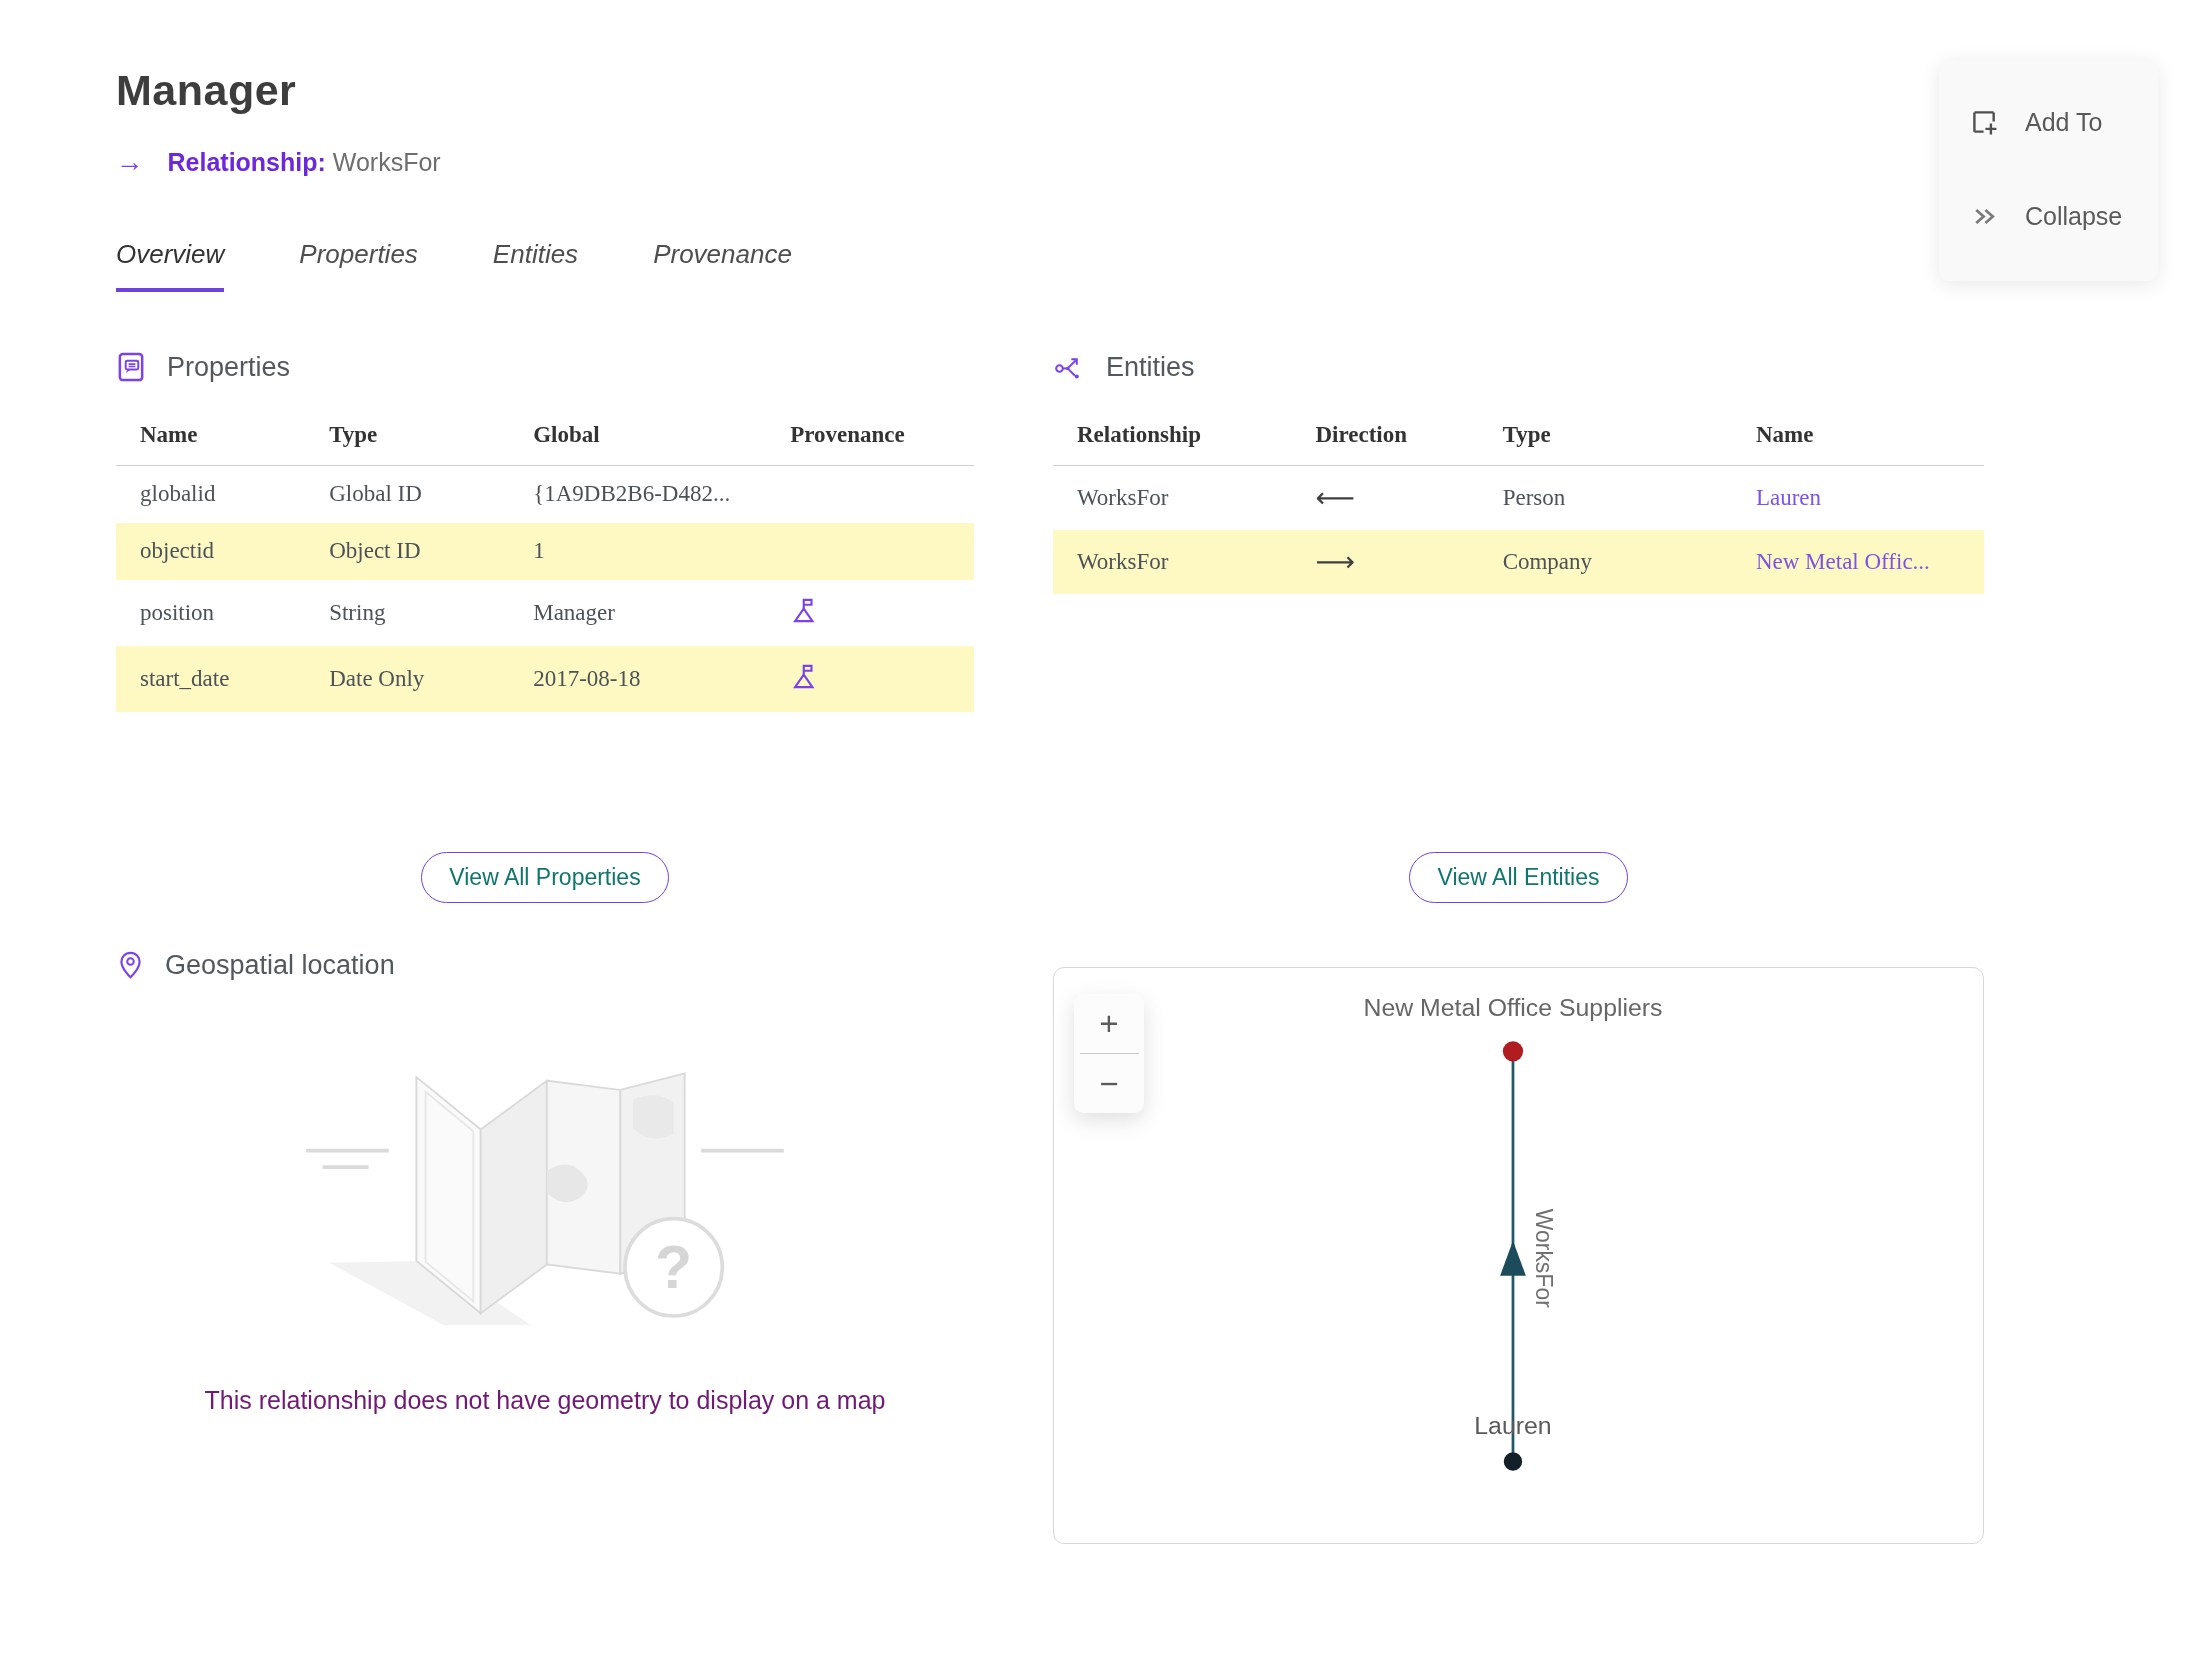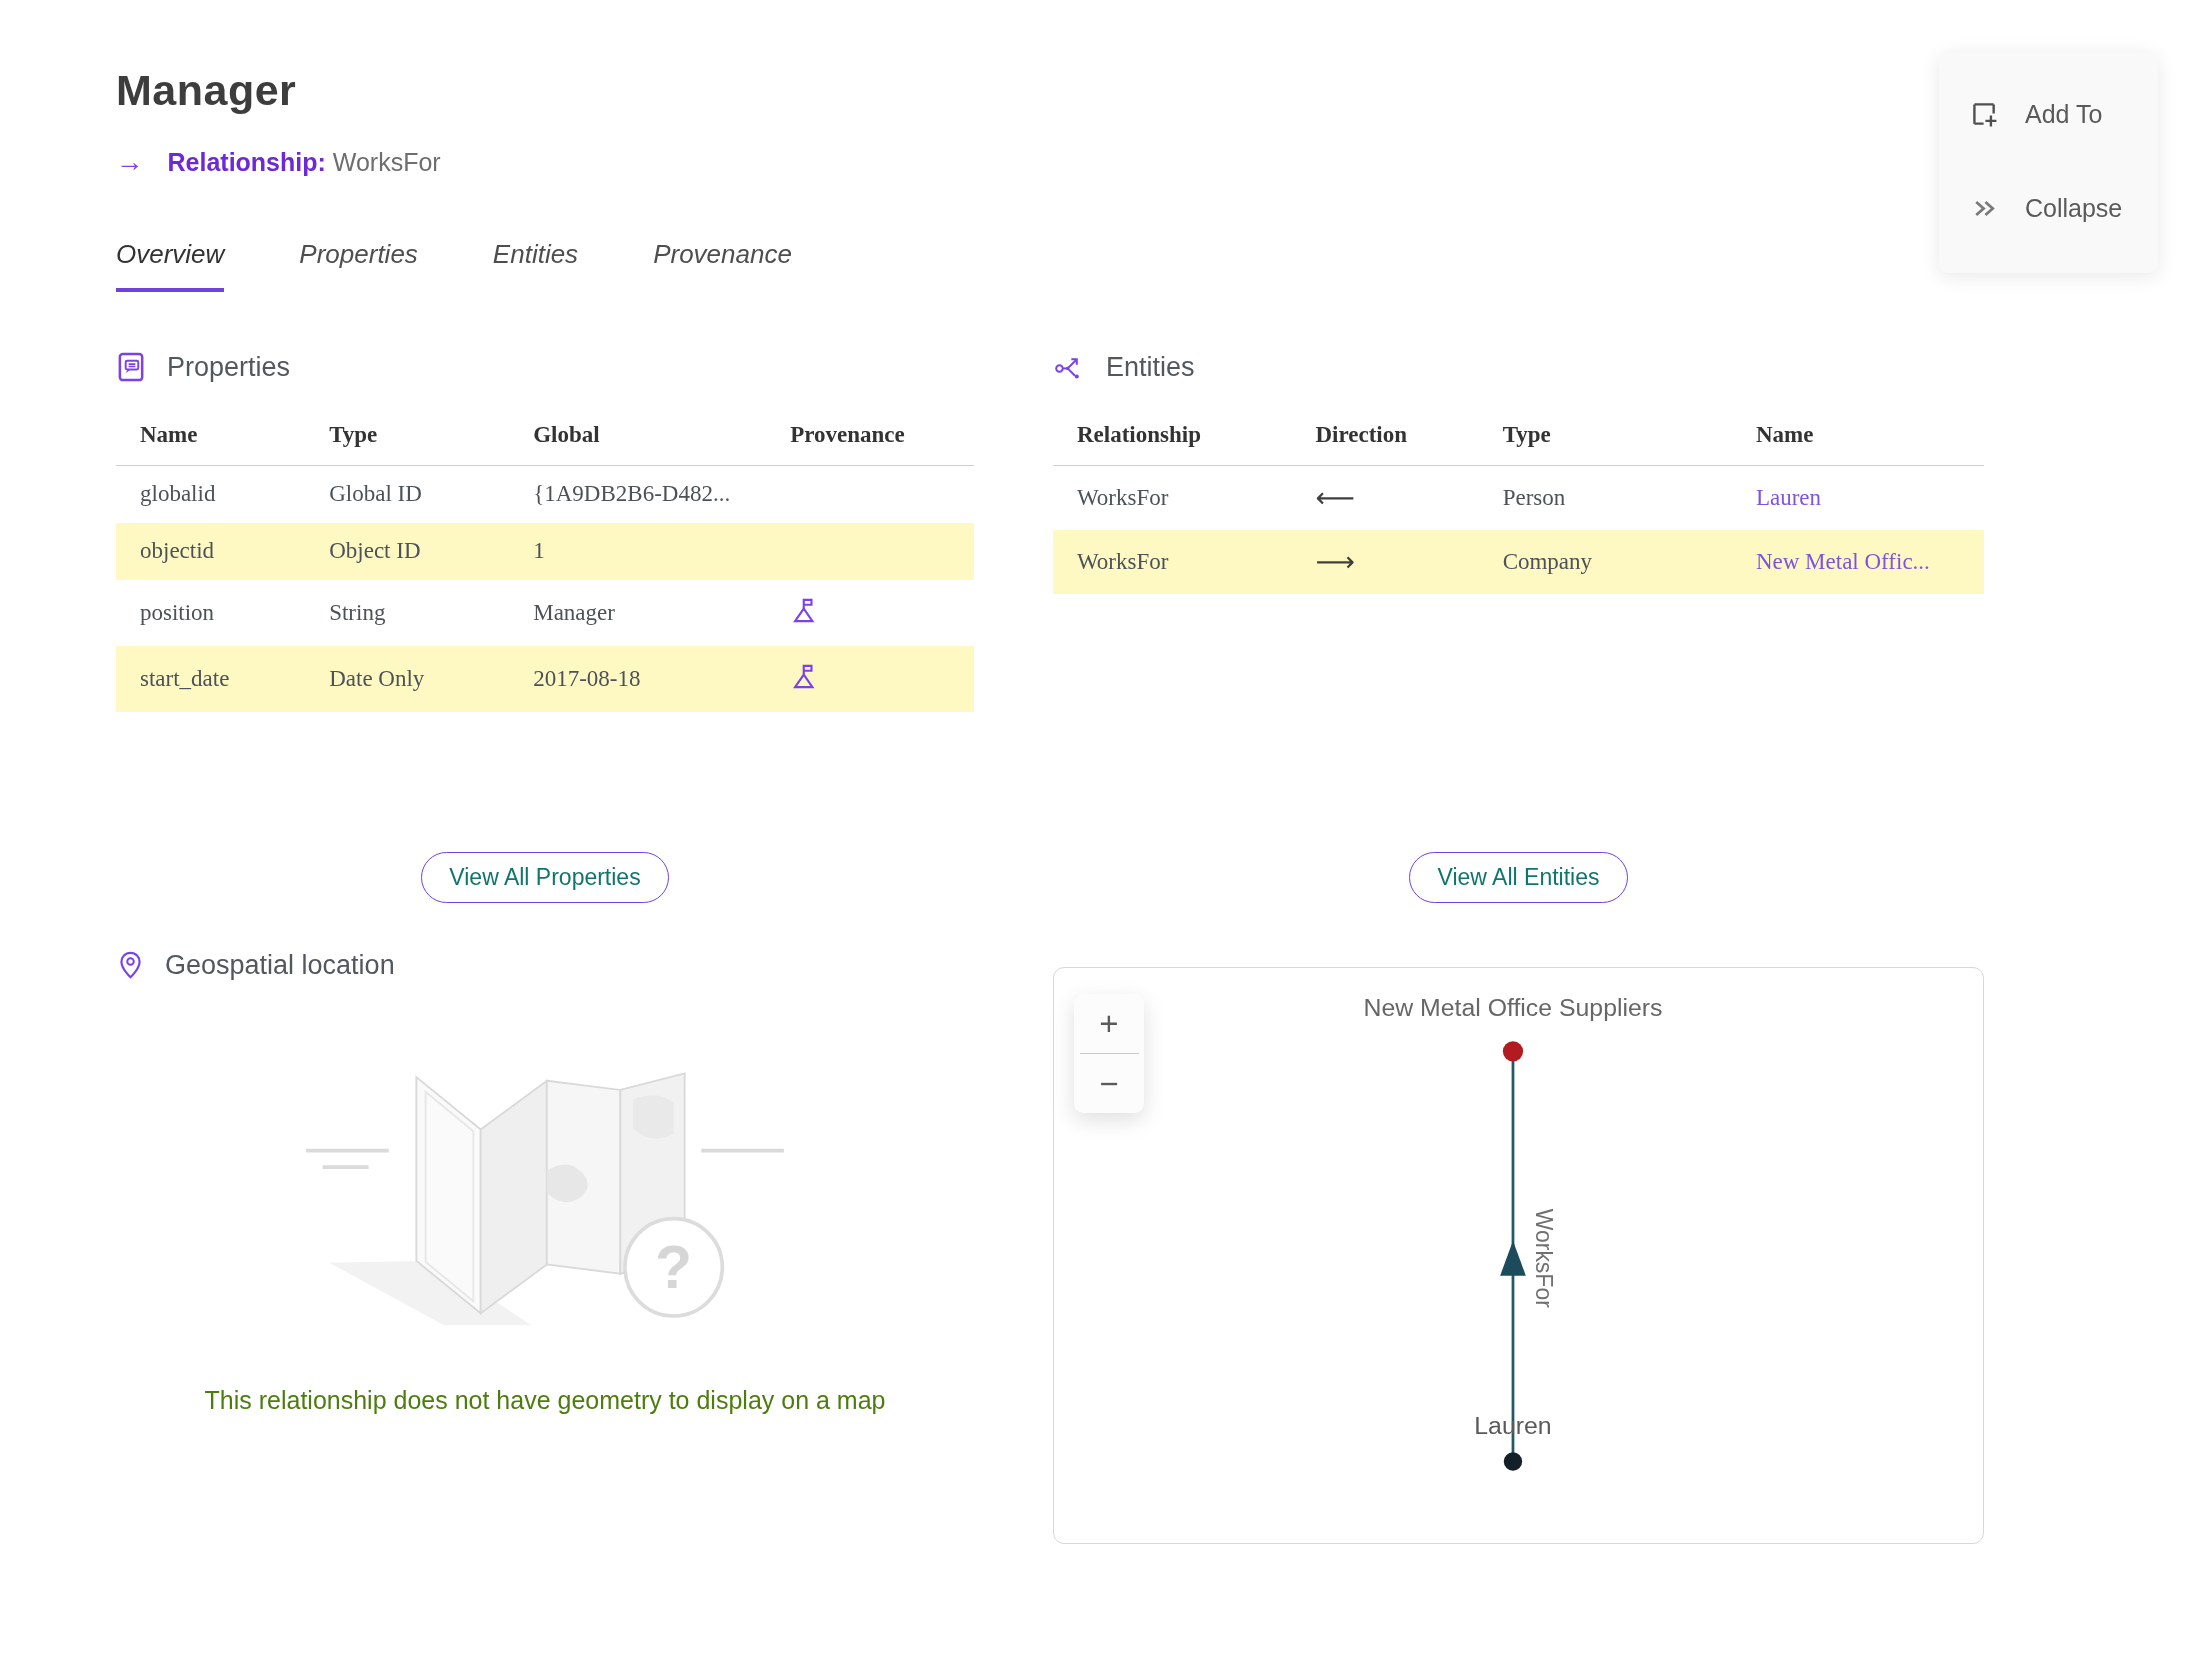--- a/index.html
+++ b/index.html
@@ -16,21 +16,21 @@
   
   .header { padding:66px 0 0 116px; }
   .page-title { font-size:43px; font-weight:700; color:#3d3d3d; letter-spacing:0.5px; }
   .subtitle { display:flex; align-items:center; gap:24px; margin-top:31px; font-size:25px; }
   .subtitle .rel-arrow { color:#7a42e8; font-size:27.5px; }
   .subtitle .rel-label { font-weight:700; color:#6d28d9; }
   .subtitle .rel-value { color:#6e6e6e; }
 
   
   .actions-panel {
-    position:absolute; top:52px; right:46px; width:219px;
+    position:absolute; top:60px; right:46px; width:219px;
     background:#f9f9f9; border-radius:9.2px;
     box-shadow:0 3.7px 20px rgba(0,0,0,.09);
     padding:35px 0 37px 0;
   }
   .action-item { display:flex; align-items:center; gap:24px; padding:11px 0 11px 29px; cursor:pointer; }
   .action-item + .action-item { margin-top:39px; }
   .action-item .label { font-size:25px; color:#5a5a5a; }
   .action-item svg { display:block; }
 
   
@@ -63,21 +63,21 @@
   .view-all-wrap { margin-top:auto; display:flex; justify-content:center; }
   .view-all-btn {
     background:#fff; border:1.8px solid #6f42dd; color:#0f766e;
     border-radius:26px; font-size:23px; padding:11px 27.5px;
     font-family:"Liberation Sans", sans-serif; cursor:pointer;
   }
 
   
   .second-card { margin-top:42px; }
   .map-illustration { display:block; margin:48px auto 0 auto; }
-  .map-caption { margin-top:59px; text-align:center; font-size:25px; color:#4d7c0f; }
+  .map-caption { margin-top:59px; text-align:center; font-size:25px; color:#701a75; }
 
   
   .chart-panel {
     position:relative; margin-top:22px; height:577px;
     border:1.8px solid #d8d8d8; border-radius:11px; background:#fff;
   }
   .zoom-control {
     position:absolute; left:20px; top:26px; width:70px;
     background:#fcfcfc; border-radius:9.2px;
     box-shadow:0 7.3px 22px rgba(0,0,0,.13);

